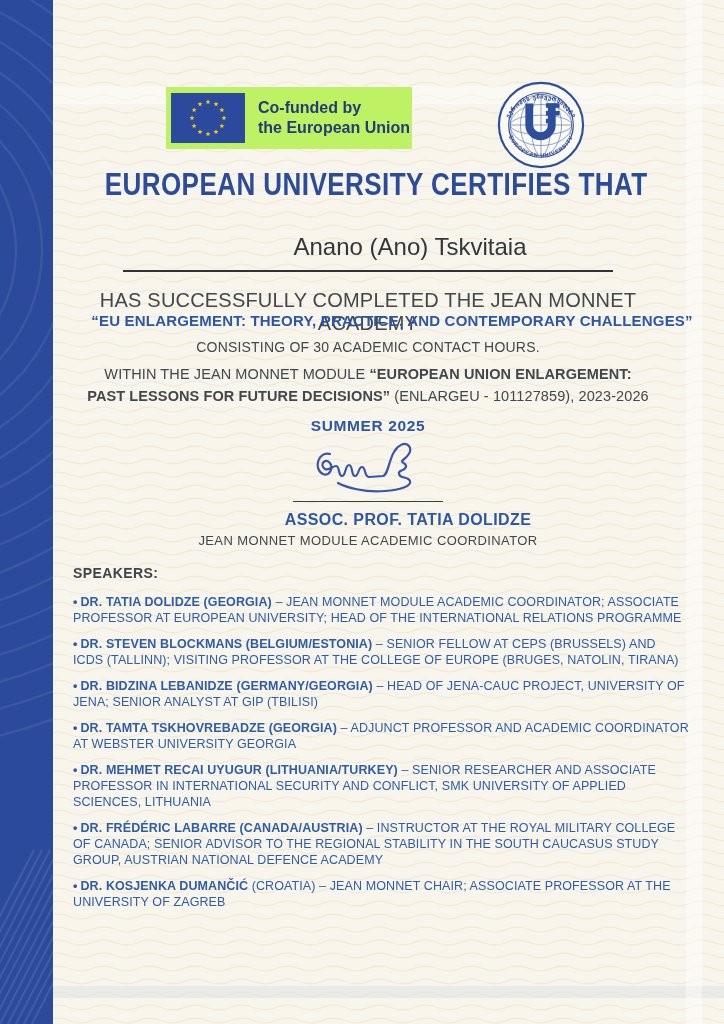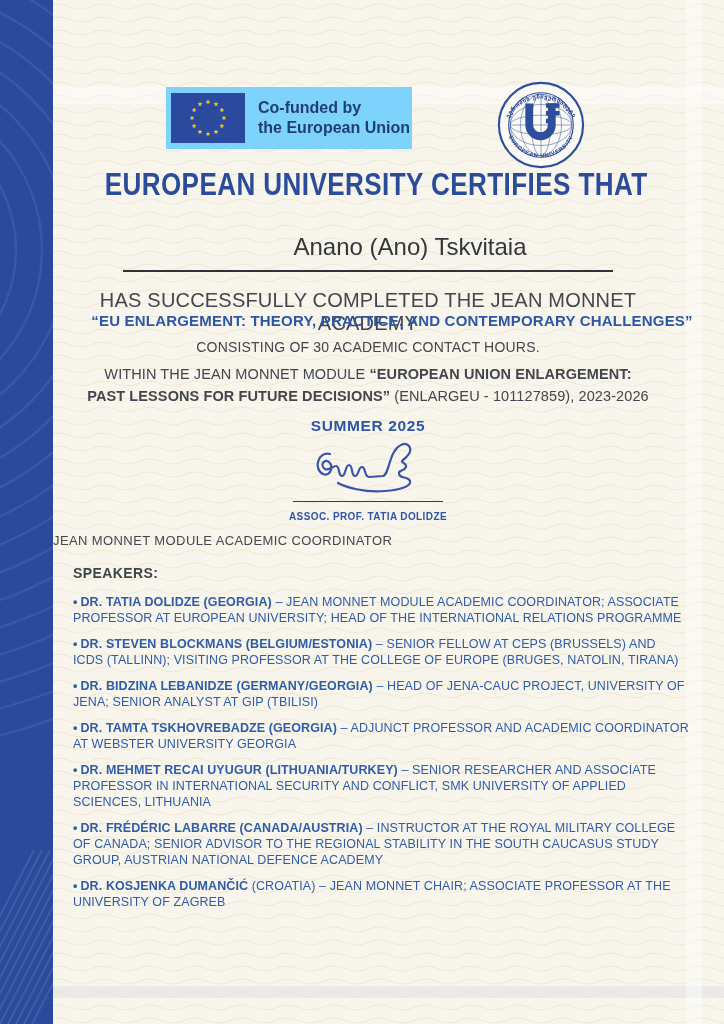--- a/index.html
+++ b/index.html
@@ -11,21 +11,21 @@
   .abs{position:absolute;}
   .bg-waves{position:absolute;left:0;top:0;}
   .band-top{position:absolute;left:53px;top:86px;width:671px;height:18px;background:rgba(255,255,255,.38);}
   .band-bottom{position:absolute;left:53px;top:986px;width:671px;height:12px;background:rgba(223,225,229,.55);}
   .band-right{position:absolute;left:686px;top:0;width:16px;height:1024px;background:rgba(255,255,255,.42);}
   .stripe{position:absolute;left:0;top:0;width:53px;height:1024px;}
   .content{position:absolute;left:53px;top:0;width:630px;height:1024px;}
   .content > div, .content > p, .content > h1{position:absolute;margin:0;}
 
   .eu-box{
-    left:113px;top:87px;width:246px;height:62px;background:#7dd3fc;
+    left:113px;top:87px;width:246px;height:62px;background:#bef264;
     display:flex;align-items:center;gap:13px;padding-left:5px;box-sizing:border-box;
   }
   .eu-text{font-weight:bold;font-size:16px;line-height:20px;color:#223c78;}
   .seal{left:443px;top:80px;width:90px;height:90px;}
 
   .title{left:0;top:167px;width:100%;text-align:center;color:#2a4c9b;
     font-size:31px;font-weight:bold;letter-spacing:.5px;white-space:nowrap;}
   .title span{display:inline-block;transform:scaleX(.84);transform-origin:center;}
 
   .name{left:0;top:233px;width:100%;text-align:center;font-size:24px;color:#33363b;padding-left:42px;}
@@ -35,22 +35,22 @@
   .t-blue{color:#2d57a6;}
   .line-completed{left:0;top:289px;width:100%;text-align:center;font-size:20px;letter-spacing:.2px;}
   .course{left:0;top:312px;width:100%;text-align:center;font-size:15px;font-weight:bold;letter-spacing:.2px;padding-left:24px;}
   .hours{left:0;top:339px;width:100%;text-align:center;font-size:14px;letter-spacing:.2px;}
   .module{left:25px;top:363px;width:580px;text-align:center;font-size:14.5px;line-height:22px;letter-spacing:.1px;}
   .module b{font-weight:bold;}
   .term{left:0;top:417px;width:100%;text-align:center;font-size:15.5px;font-weight:bold;letter-spacing:.6px;}
 
   .sig-svg{position:absolute;left:235px;top:438px;}
   .sig-line{left:240px;top:501px;width:150px;border-top:1.5px solid #3a3d42;height:0;}
-  .sig-name{left:0;top:511px;width:100%;text-align:center;font-size:10px;font-weight:bold;letter-spacing:.4px;}
-  .sig-role{left:0;top:533px;width:100%;text-align:left;font-size:13px;letter-spacing:.4px;}
+  .sig-name{left:0;top:511px;width:100%;text-align:center;font-size:16px;font-weight:bold;letter-spacing:.4px;padding-left:40px;}
+  .sig-role{left:0;top:533px;width:100%;text-align:center;font-size:13px;letter-spacing:.4px;}
 
   .speakers{left:20px;top:565px;width:616px;}
   .speakers-heading{font-size:14px;font-weight:bold;color:#3f444b;letter-spacing:.4px;margin:0 0 13px 0;}
   .speaker{font-size:12.5px;line-height:16px;color:#2e5ca8;letter-spacing:.1px;margin:0 0 10px 0;}
   .speaker b{font-weight:bold;}
   .blt{font-weight:bold;margin-right:3px;}
   .seal-geo{font-family:"DejaVu Sans",sans-serif;}
 </style>
 </head>
 <body>

